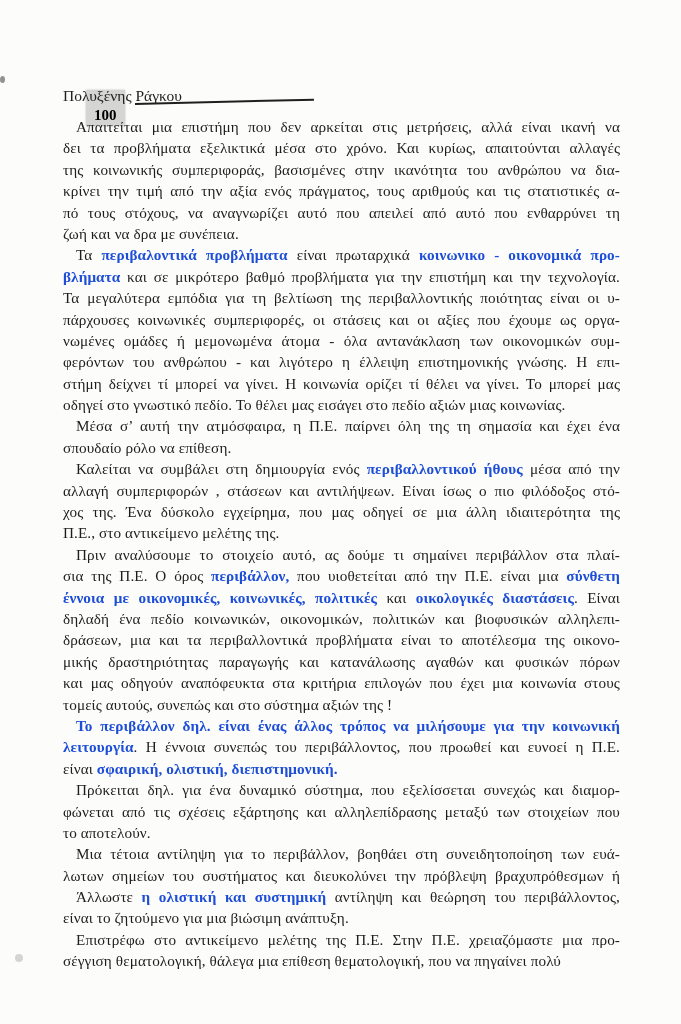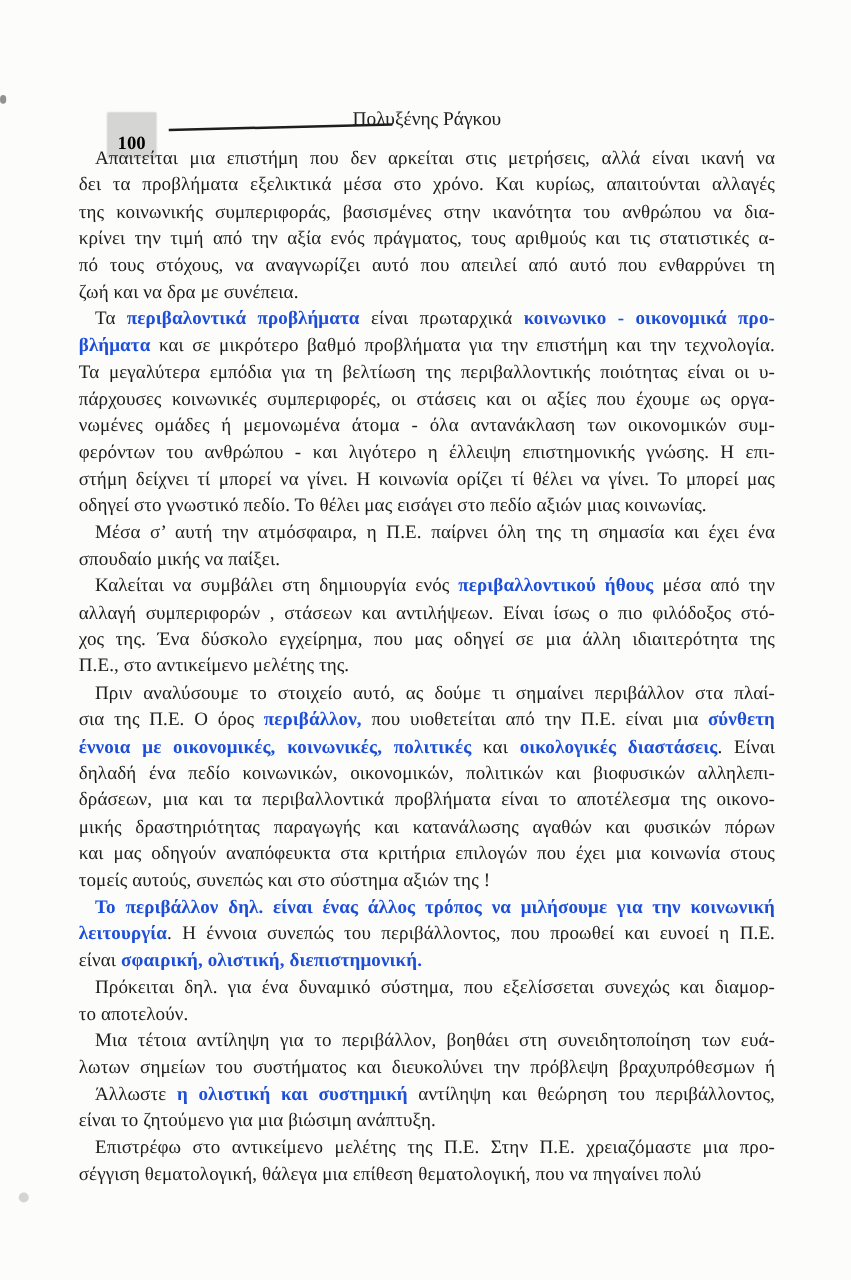--- a/index.html
+++ b/index.html
@@ -20,21 +20,21 @@
     font-weight:bold;font-size:15px;color:#000000;
     box-shadow:0 0 2px rgba(0,0,0,.25);
   }
   .header-rule{
     position:absolute;left:135px;top:103px;
     width:179px;height:2px;background:#1e1e1e;
     transform:rotate(-1.4deg);transform-origin:left center;
   }
   .author{
     position:absolute;left:63px;top:87px;width:557px;
-    text-align:center;font-size:15.5px;color:#222;
+    text-align:left;font-size:15.5px;color:#222;
   }
   .body-text{
     position:absolute;left:63px;top:116px;width:557px;
   }
   .line{
     font-size:15.2px;
     line-height:21.4px;
     height:21.4px;
     overflow:hidden;
     text-align:justify;
@@ -67,37 +67,38 @@
       <div class="line lastline"><span>ζωή και να δρα με συνέπεια.</span></div>
       <div class="line first"><span>Τα </span><b>περιβαλοντικά προβλήματα</b><span> είναι πρωταρχικά </span><b>κοινωνικο - οικονομικά προ-</b></div>
       <div class="line"><b>βλήματα</b><span> και σε μικρότερο βαθμό προβλήματα για την επιστήμη και την τεχνολογία.</span></div>
       <div class="line"><span>Τα μεγαλύτερα εμπόδια για τη βελτίωση της περιβαλλοντικής ποιότητας είναι οι υ-</span></div>
       <div class="line"><span>πάρχουσες κοινωνικές συμπεριφορές, οι στάσεις και οι αξίες που έχουμε ως οργα-</span></div>
       <div class="line"><span>νωμένες ομάδες ή μεμονωμένα άτομα - όλα αντανάκλαση των οικονομικών συμ-</span></div>
       <div class="line"><span>φερόντων του ανθρώπου - και λιγότερο η έλλειψη επιστημονικής γνώσης. Η επι-</span></div>
       <div class="line"><span>στήμη δείχνει τί μπορεί να γίνει. Η κοινωνία ορίζει τί θέλει να γίνει. Το μπορεί μας</span></div>
       <div class="line lastline"><span>οδηγεί στο γνωστικό πεδίο. Το θέλει μας εισάγει στο πεδίο αξιών μιας κοινωνίας.</span></div>
       <div class="line first"><span>Μέσα σ’ αυτή την ατμόσφαιρα, η Π.Ε. παίρνει όλη της τη σημασία και έχει ένα</span></div>
-      <div class="line lastline"><span>σπουδαίο μικής να παίξει.</span></div>
+      <div class="line lastline"><span>σπουδαίο ρόλο να επίθεση.</span></div>
       <div class="line first"><span>Καλείται να συμβάλει στη δημιουργία ενός </span><b>περιβαλλοντικού ήθους</b><span> μέσα από την</span></div>
       <div class="line"><span>αλλαγή συμπεριφορών , στάσεων και αντιλήψεων. Είναι ίσως ο πιο φιλόδοξος στό-</span></div>
       <div class="line"><span>χος της. Ένα δύσκολο εγχείρημα, που μας οδηγεί σε μια άλλη ιδιαιτερότητα της</span></div>
       <div class="line lastline"><span>Π.Ε., στο αντικείμενο μελέτης της.</span></div>
       <div class="line first"><span>Πριν αναλύσουμε το στοιχείο αυτό, ας δούμε τι σημαίνει περιβάλλον στα πλαί-</span></div>
       <div class="line"><span>σια της Π.Ε. Ο όρος </span><b>περιβάλλον,</b><span> που υιοθετείται από την Π.Ε. είναι μια </span><b>σύνθετη</b></div>
       <div class="line"><b>έννοια με οικονομικές, κοινωνικές, πολιτικές</b><span> και </span><b>οικολογικές διαστάσεις</b><span>. Είναι</span></div>
       <div class="line"><span>δηλαδή ένα πεδίο κοινωνικών, οικονομικών, πολιτικών και βιοφυσικών αλληλεπι-</span></div>
       <div class="line"><span>δράσεων, μια και τα περιβαλλοντικά προβλήματα είναι το αποτέλεσμα της οικονο-</span></div>
       <div class="line"><span>μικής δραστηριότητας παραγωγής και κατανάλωσης αγαθών και φυσικών πόρων</span></div>
       <div class="line"><span>και μας οδηγούν αναπόφευκτα στα κριτήρια επιλογών που έχει μια κοινωνία στους</span></div>
       <div class="line lastline"><span>τομείς αυτούς, συνεπώς και στο σύστημα αξιών της !</span></div>
       <div class="line first"><b>Το περιβάλλον δηλ. είναι ένας άλλος τρόπος να μιλήσουμε για την κοινωνική</b></div>
       <div class="line"><b>λειτουργία</b><span>. Η έννοια συνεπώς του περιβάλλοντος, που προωθεί και ευνοεί η Π.Ε.</span></div>
       <div class="line lastline"><span>είναι </span><b>σφαιρική, ολιστική, διεπιστημονική.</b></div>
       <div class="line first"><span>Πρόκειται δηλ. για ένα δυναμικό σύστημα, που εξελίσσεται συνεχώς και διαμορ-</span></div>
+      <div class="line"><span>φώνεται από τις σχέσεις εξάρτησης και αλληλεπίδρασης μεταξύ των στοιχείων που</span></div>
       <div class="line lastline"><span>το αποτελούν.</span></div>
       <div class="line first"><span>Μια τέτοια αντίληψη για το περιβάλλον, βοηθάει στη συνειδητοποίηση των ευά-</span></div>
       <div class="line"><span>λωτων σημείων του συστήματος και διευκολύνει την πρόβλεψη βραχυπρόθεσμων ή</span></div>
       <div class="line first"><span>Άλλωστε </span><b>η ολιστική και συστημική</b><span> αντίληψη και θεώρηση του περιβάλλοντος,</span></div>
       <div class="line lastline"><span>είναι το ζητούμενο για μια βιώσιμη ανάπτυξη.</span></div>
       <div class="line first"><span>Επιστρέφω στο αντικείμενο μελέτης της Π.Ε. Στην Π.Ε. χρειαζόμαστε μια προ-</span></div>
       <div class="line lastline"><span>σέγγιση θεματολογική, θάλεγα μια επίθεση θεματολογική, που να πηγαίνει πολύ</span></div>
     </div>
 
   <div class="speck speck-1"></div>

